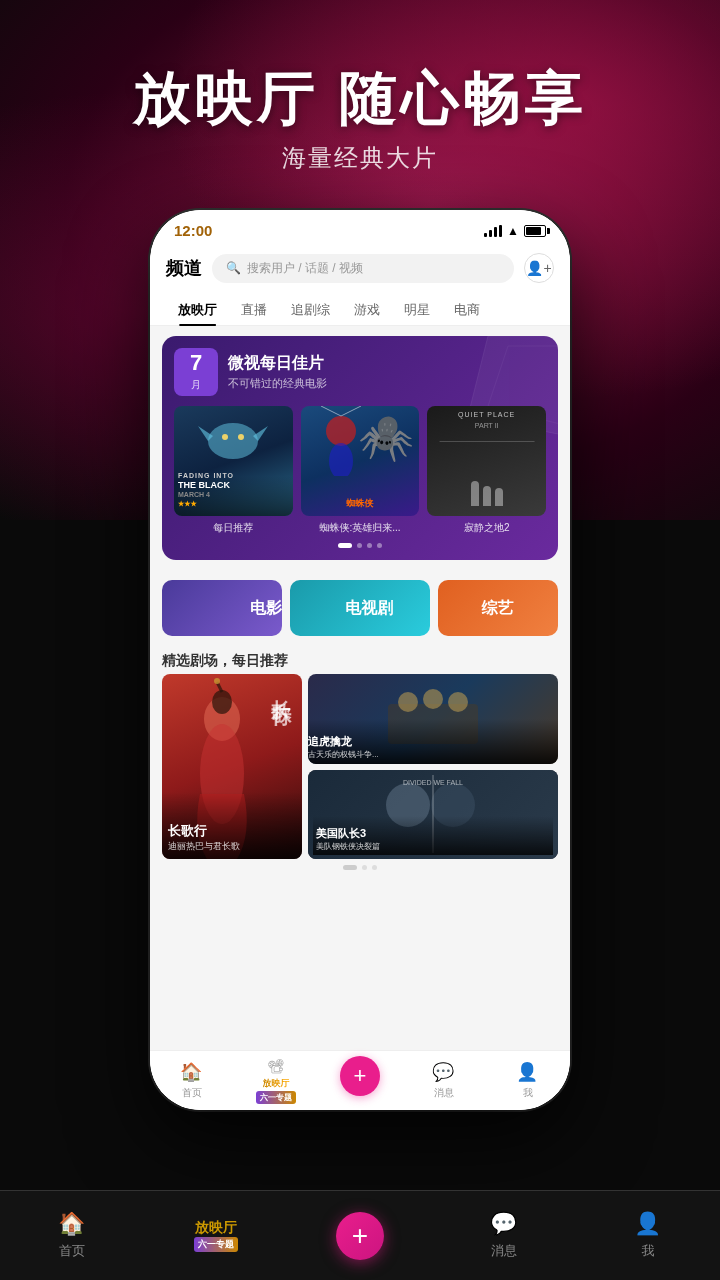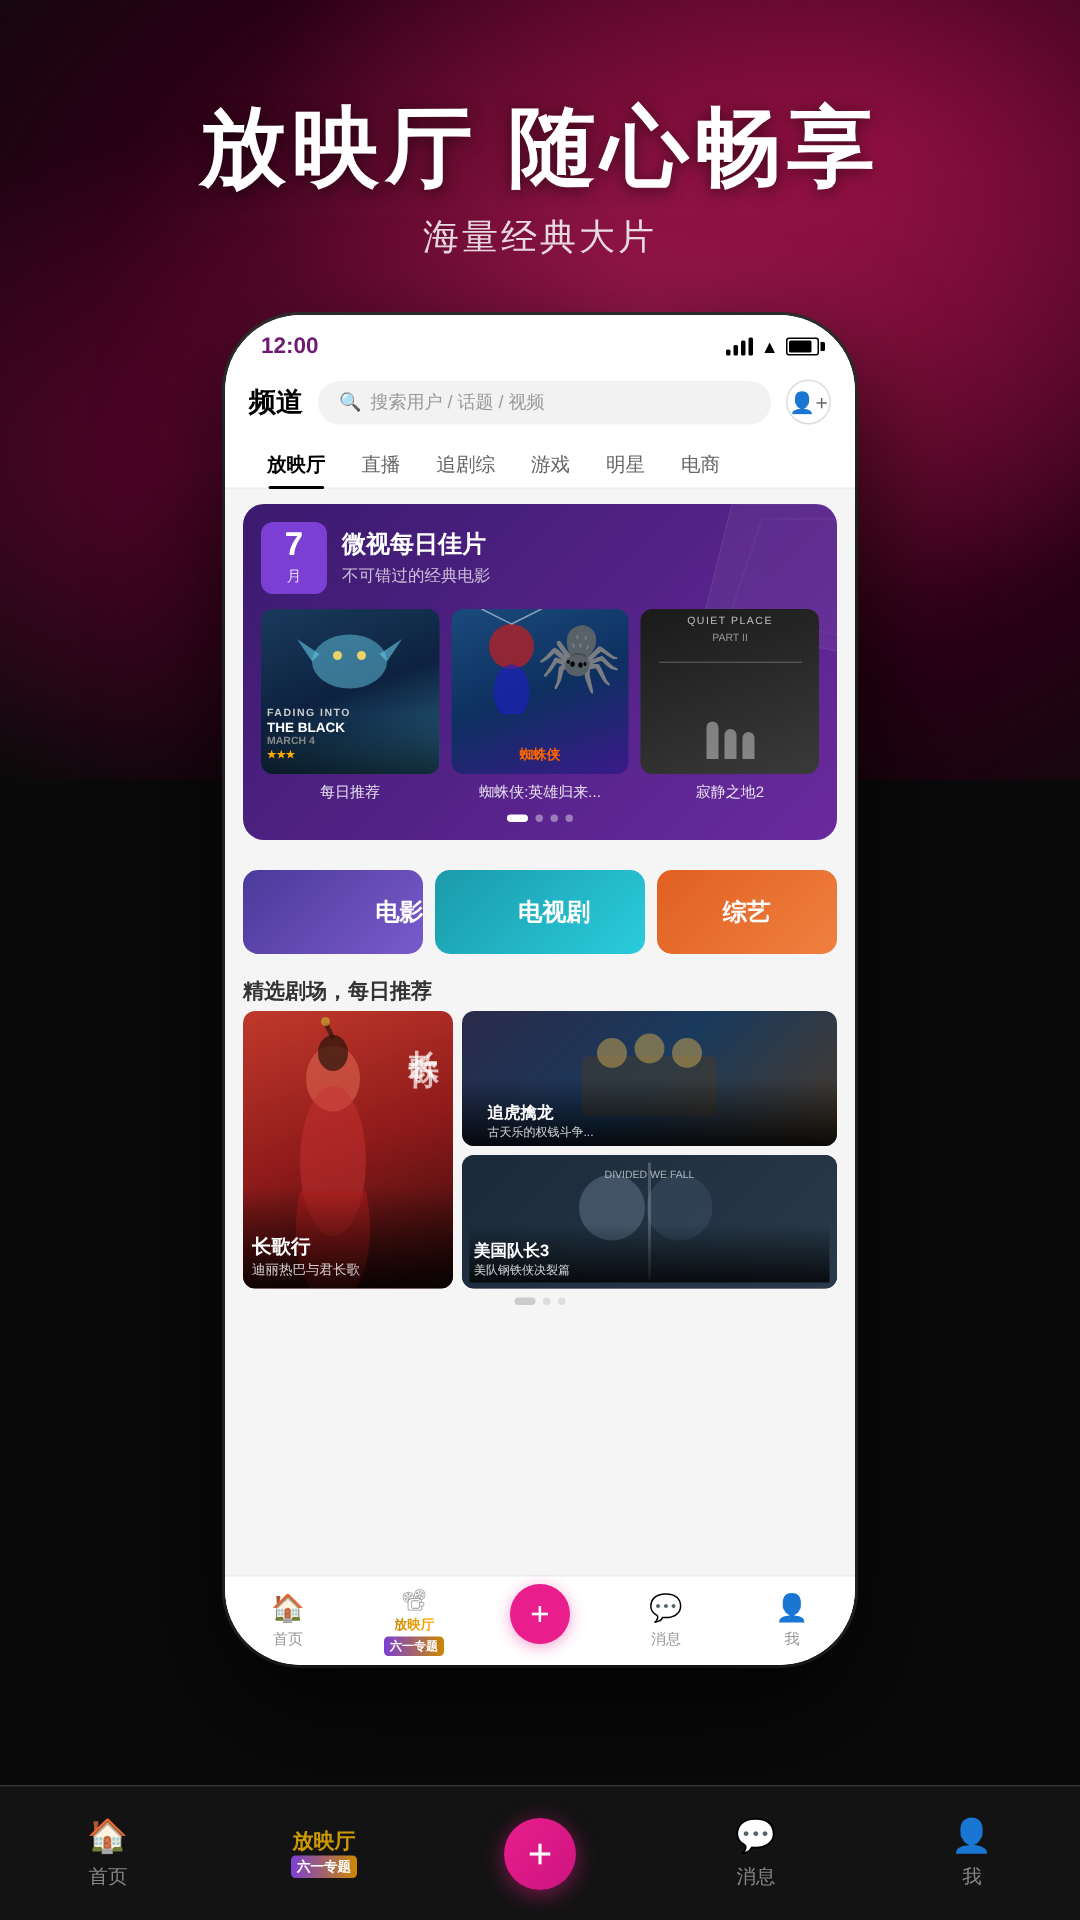--- a/index.html
+++ b/index.html
@@ -77,21 +77,21 @@
     .status-bar {
       display: flex;
       justify-content: space-between;
       align-items: center;
       padding: 12px 24px 8px;
       background: #fff;
     }
     .status-time {
       font-size: 15px;
       font-weight: 600;
-      color: #701a75;
+      color: #a16207;
     }
     .status-icons {
       display: flex;
       align-items: center;
       gap: 5px;
     }
     .signal-bars {
       display: flex;
       align-items: flex-end;
       gap: 2px;
@@ -433,21 +433,21 @@
     }
 
     
     .drama-zhui {
       background: linear-gradient(135deg, #2a2a4a, #1a3a5c, #4a3a2a);
     }
     .drama-zhui-overlay {
       position: absolute;
       bottom: 0; left: 0; right: 0;
       background: linear-gradient(transparent, rgba(0,0,0,0.85));
-      padding: 15px 17px 4px;
+      padding: 15px 0 4px;
     }
 
     
     .drama-cap {
       background: linear-gradient(135deg, #2a2a3a, #1a1a2a);
     }
 
     
     .phone-bottom-nav {
       position: absolute;

